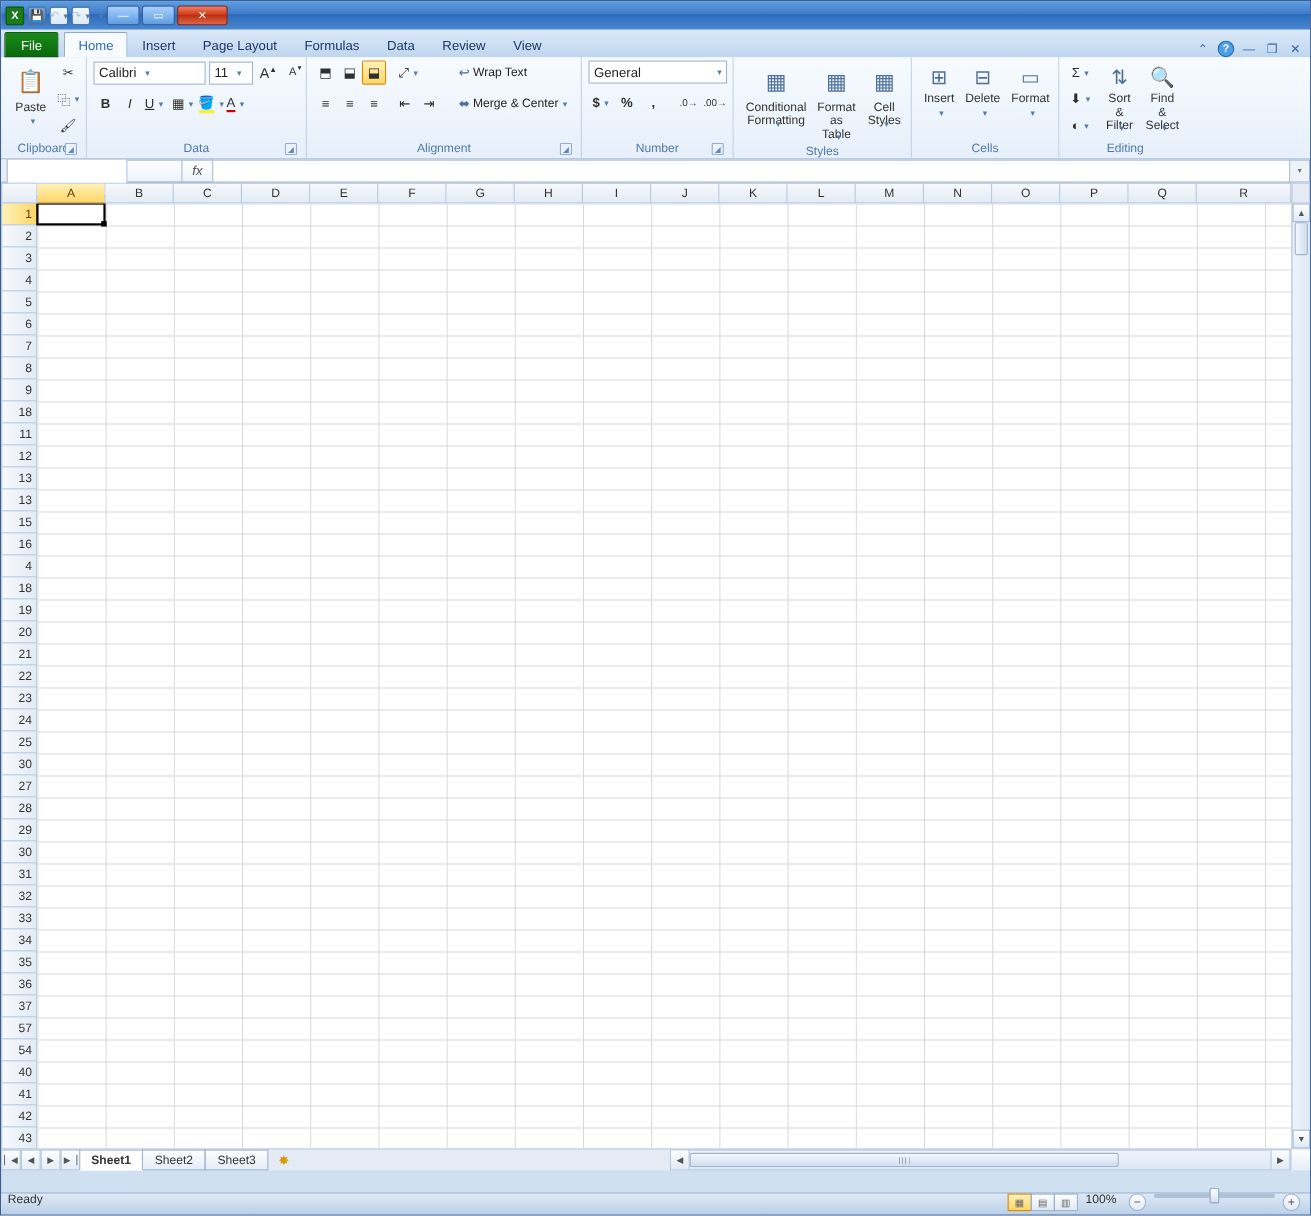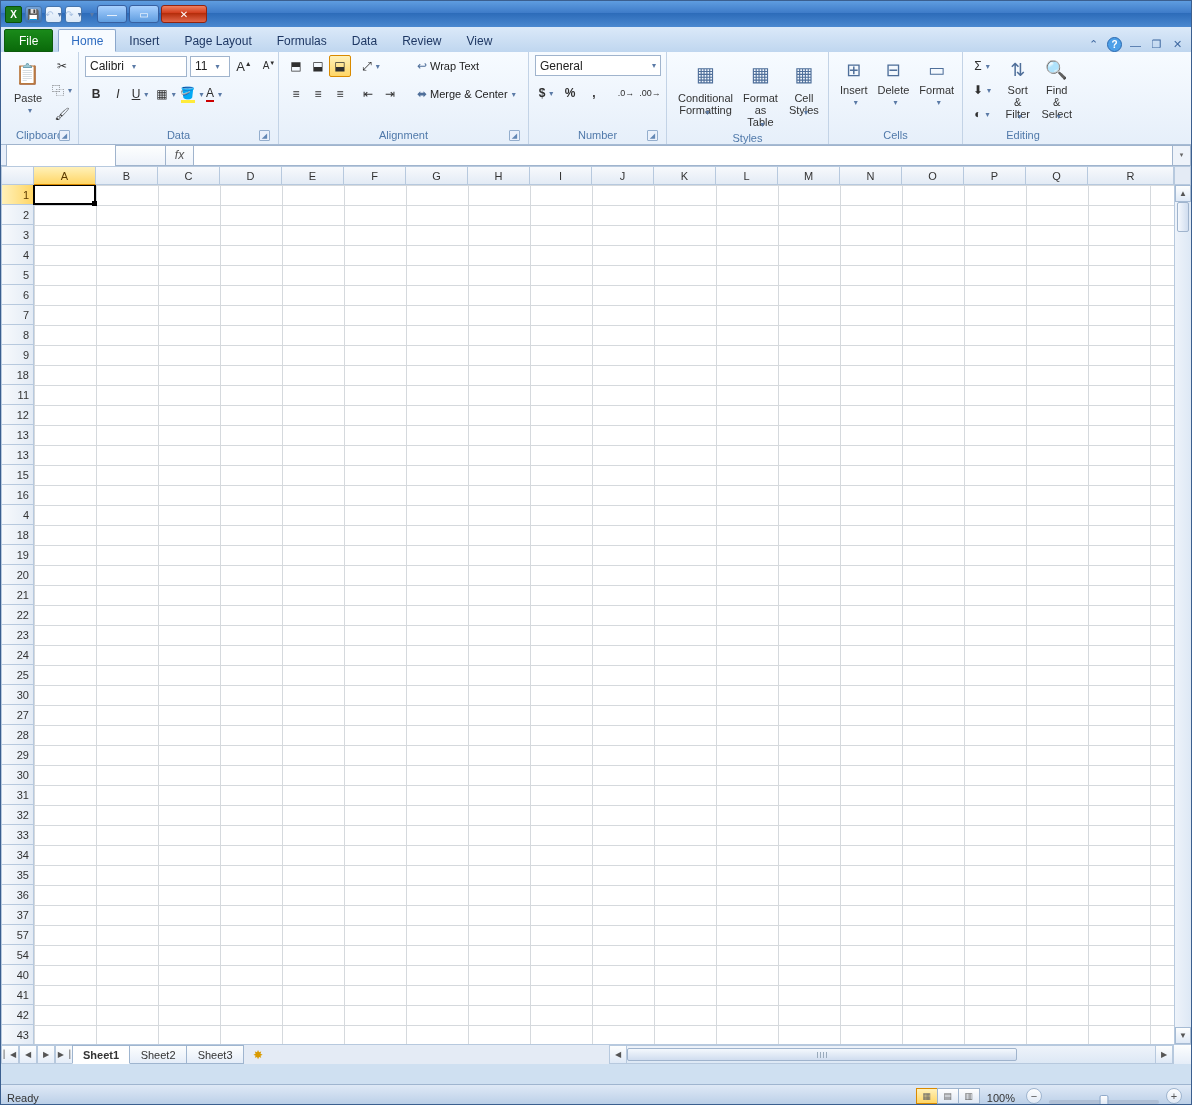--- a/index.html
+++ b/index.html
@@ -72,21 +72,21 @@
   .sheettab.active{background:#fff;font-weight:bold;border-bottom-color:#fff;z-index:2;text-align:center;}
   .newsheet{width:28px;display:flex;align-items:center;justify-content:center;font-size:12px;color:#d99a00;}
   .hscroll{flex:1;display:flex;align-items:center;background:linear-gradient(#eef3fa,#dde8f5);border:1px solid #b7c9de;}
   .hscroll .arr{width:17px;height:100%;border-right:1px solid #b7c9de;background:linear-gradient(#fdfefe,#dfe9f6);display:flex;align-items:center;justify-content:center;font-size:8px;color:#555;}
   .hscroll .arr.r{border-right:none;border-left:1px solid #b7c9de;}
   .hscroll .track{flex:1;position:relative;height:100%;}
   .hscroll .thumb{position:absolute;left:0;top:2px;bottom:2px;width:390px;background:linear-gradient(#f4f8fd,#d0ddef);border:1px solid #a0b4cd;border-radius:2px;}
   .hscroll .thumb::after{content:"";position:absolute;left:50%;top:50%;transform:translate(-50%,-50%);width:10px;height:6px;background:repeating-linear-gradient(to right,#9ab 0,#9ab 1px,transparent 1px,transparent 3px);}
   .resizer{width:18px;border-left:1px solid #b7c9de;background:linear-gradient(#fdfefe,#e5edf8);}
   
-  .statusbar{position:absolute;bottom:0;left:0;right:0;height:20px;background:linear-gradient(#dfe9f6,#bcd0e8);border-top:1px solid #9fb5cf;display:flex;align-items:flex-end;padding:0 6px;font-size:11px;color:#333;}
+  .statusbar{position:absolute;bottom:0;left:0;right:0;height:20px;background:linear-gradient(#dfe9f6,#bcd0e8);border-top:1px solid #9fb5cf;display:flex;align-items:flex-start;padding:0 6px;font-size:11px;color:#333;}
   .statusbar .spacer{flex:1;}
   .viewbtn{width:22px;height:16px;border:1px solid #9fb5cf;background:linear-gradient(#fefefe,#e0e9f5);margin-right:-1px;display:flex;align-items:center;justify-content:center;font-size:9px;color:#666;}
   .viewbtn.active{background:linear-gradient(#fff1b9,#ffd666);border-color:#d98a00;}
   .zoomtxt{margin:0 8px;}
   .zoomslider{width:110px;height:4px;background:#b0c0d6;position:relative;border-radius:2px;margin:0 4px;}
   .zoomslider .zthumb{position:absolute;left:50%;top:-5px;width:9px;height:14px;background:linear-gradient(#fefefe,#d3dff0);border:1px solid #8fa9c9;border-radius:2px;transform:translateX(-50%);}
   .zoombtn{width:16px;height:16px;border:1px solid #9fb5cf;border-radius:8px;background:linear-gradient(#fefefe,#e0e9f5);display:flex;align-items:center;justify-content:center;font-size:11px;color:#555;margin:0 3px;}
   .underline-red{border-bottom:2px solid #c00;}
   .underline-yellow{border-bottom:3px solid #ffeb3b;}
   .excel-ic{width:17px;height:17px;background:#1a7a1a;color:#fff;font-size:10px;font-weight:bold;display:flex;align-items:center;justify-content:center;border-radius:2px;border:1px solid #0a520a;}

